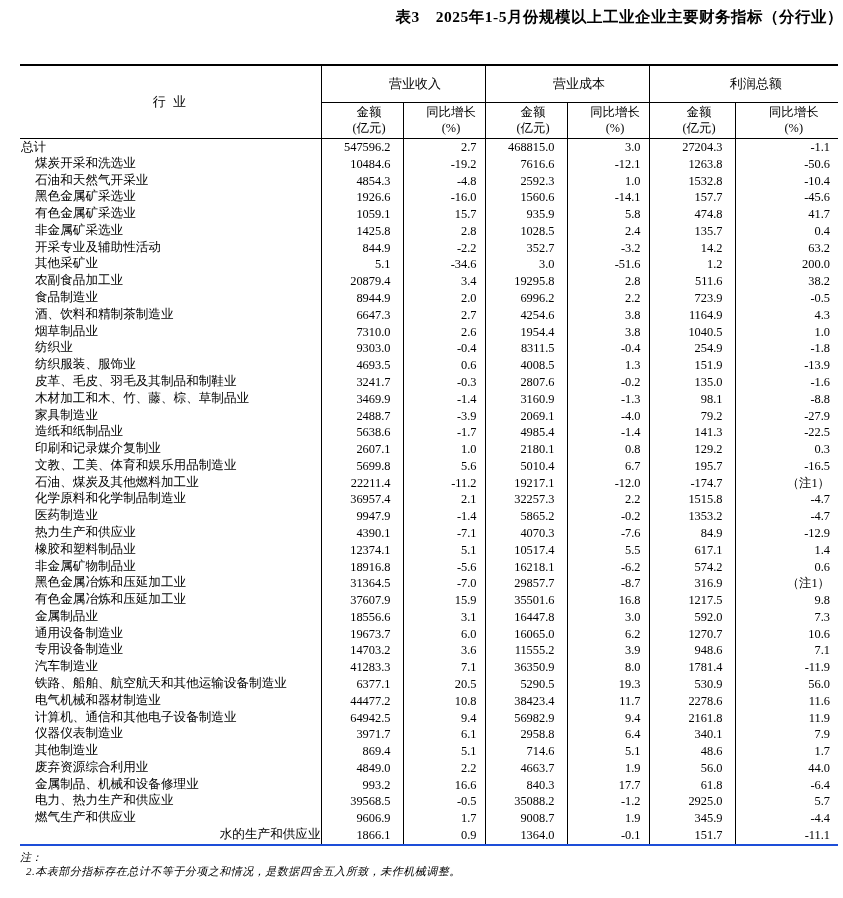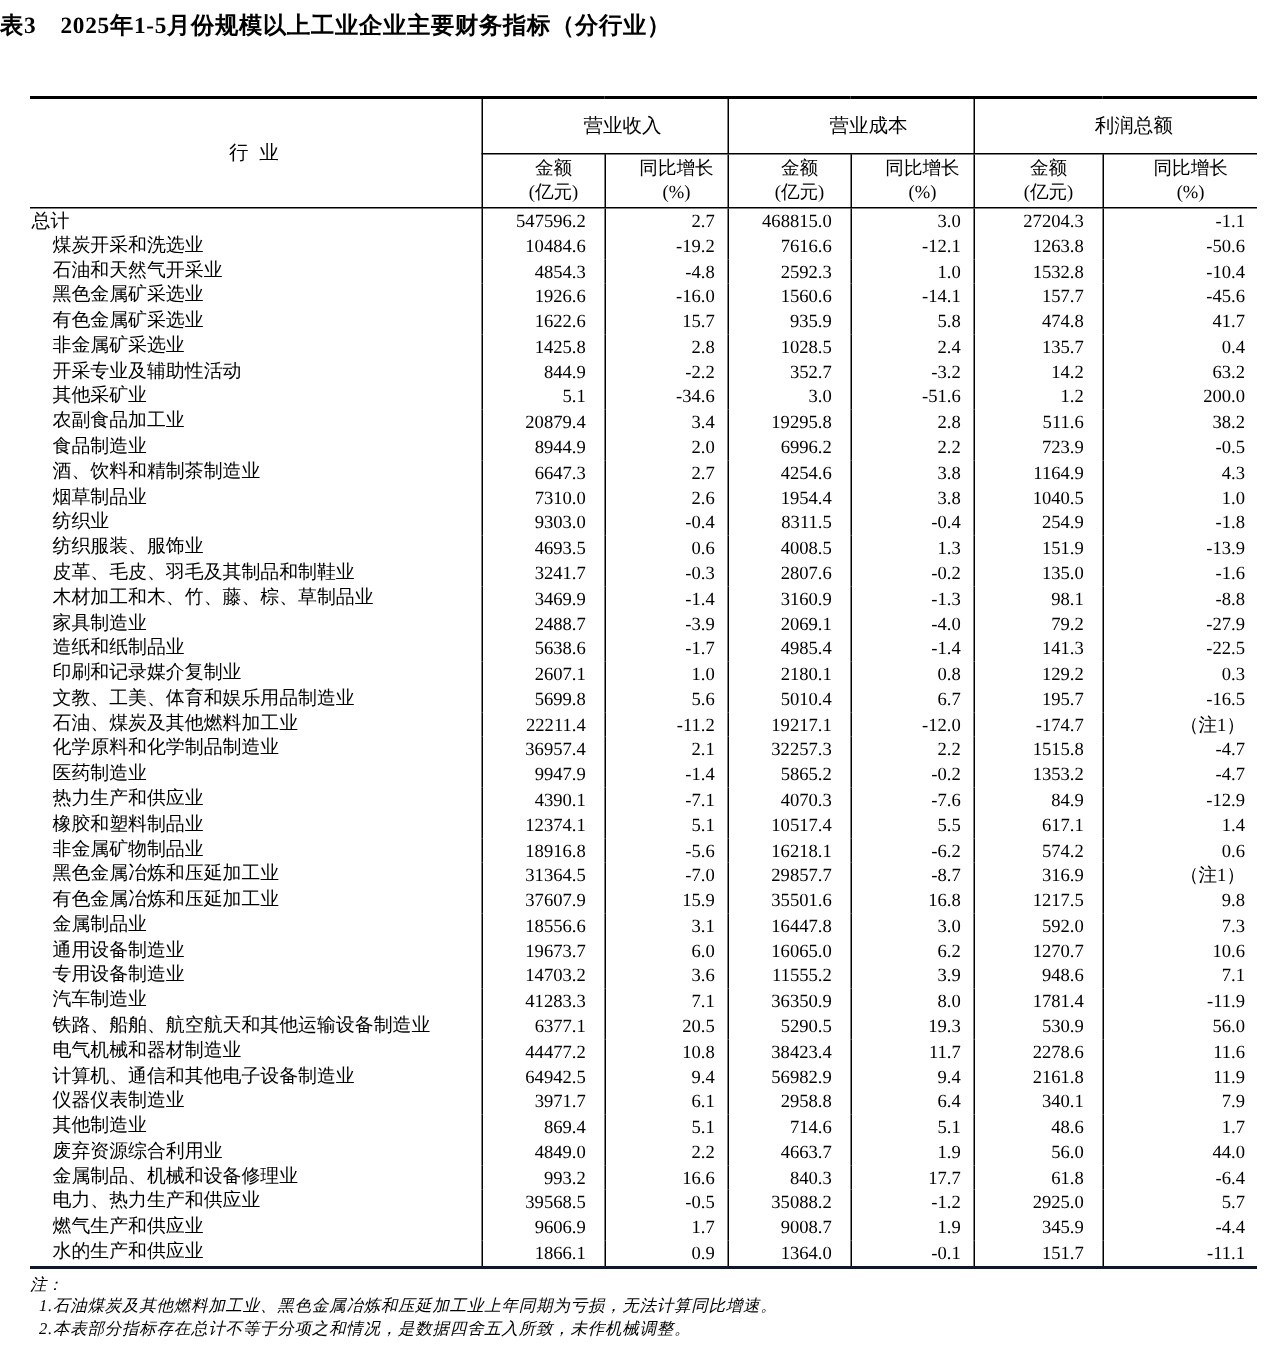--- a/index.html
+++ b/index.html
@@ -3,21 +3,21 @@
 <meta charset="utf-8">
 <style>
   html,body { margin:0; padding:0; background:#ffffff; }
   body {
     width:843px; height:898px; overflow:hidden;
     font-family:"Liberation Serif","DejaVu Serif",serif;
     color:#000;
   }
   .page-title {
     margin-top:7px;
-    text-align:left;
+    text-align:right;
     font-size:15.5px;
     font-weight:bold;
     letter-spacing:0.5px;
   }
   .tbl-wrap { margin:36px 0 0 20px; }
   table.fin {
     border-collapse:collapse;
     table-layout:fixed;
     width:818px;
     font-size:12.4px;
@@ -46,21 +46,21 @@
     line-height:15.5px;
     font-size:12.4px;
     padding-left:14px;
   }
   tbody td { height:16.78px; line-height:16.78px; padding:0; white-space:nowrap; overflow:hidden; }
   tbody td.name { text-align:left; padding-left:1px; font-size:12.6px; }
   tbody td.name.indent { padding-left:15px;font-family:Liberation Mono, monospace; }
   tbody td.num { text-align:right; border-left:1px solid #000; }
   tbody td.num.amt { padding-right:12px; }
   tbody td.num.gro { padding-right:8px; }
-  tbody tr:last-child td { border-bottom:2px solid #0f172a; }
+  tbody tr:last-child td { border-bottom:2px solid #1d4ed8;text-align:right; }
   .notes { margin:4px 0 0 20px; font-size:11px; font-style:italic; line-height:14.5px; }
   .notes .note-item { margin-left:6px; letter-spacing:0.5px; }
 </style>
 </head>
 <body>
 
 <div class="page-title">表3　2025年1-5月份规模以上工业企业主要财务指标（分行业）</div>
 
 <div class="tbl-wrap">
   <table class="fin">
@@ -139,21 +139,21 @@
           <td class="name indent">黑色金属矿采选业</td>
           <td class="num amt">1926.6</td>
           <td class="num gro">-16.0</td>
           <td class="num amt">1560.6</td>
           <td class="num gro">-14.1</td>
           <td class="num amt">157.7</td>
           <td class="num gro">-45.6</td>
         </tr>
         <tr>
           <td class="name indent">有色金属矿采选业</td>
-          <td class="num amt">1622.6</td>
+          <td class="num amt">1059.1</td>
           <td class="num gro">15.7</td>
           <td class="num amt">935.9</td>
           <td class="num gro">5.8</td>
           <td class="num amt">474.8</td>
           <td class="num gro">41.7</td>
         </tr>
         <tr>
           <td class="name indent">非金属矿采选业</td>
           <td class="num amt">1425.8</td>
           <td class="num gro">2.8</td>
@@ -485,15 +485,14 @@
           <td class="num gro">-0.1</td>
           <td class="num amt">151.7</td>
           <td class="num gro">-11.1</td>
         </tr>
       </tbody>
   </table>
 </div>
 
 <div class="notes">
   <div>注：</div>
-  <div class="note-item">1.石油煤炭及其他燃料加工业、黑色金属冶炼和压延加工业上年同期为亏损，无法计算同比增速。</div>
   <div class="note-item">2.本表部分指标存在总计不等于分项之和情况，是数据四舍五入所致，未作机械调整。</div>
 </div>
 
 </body></html>

